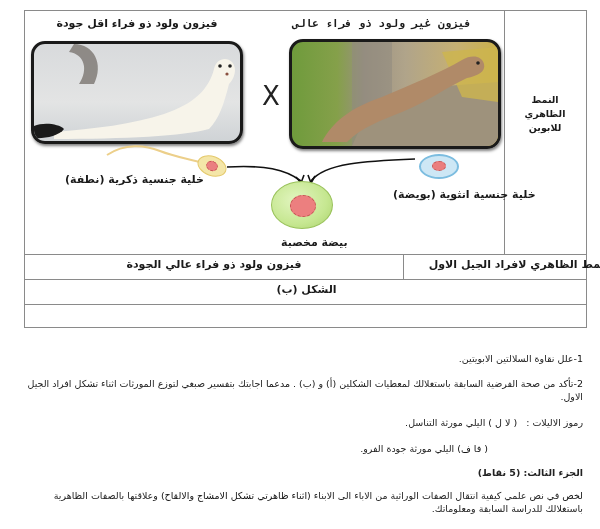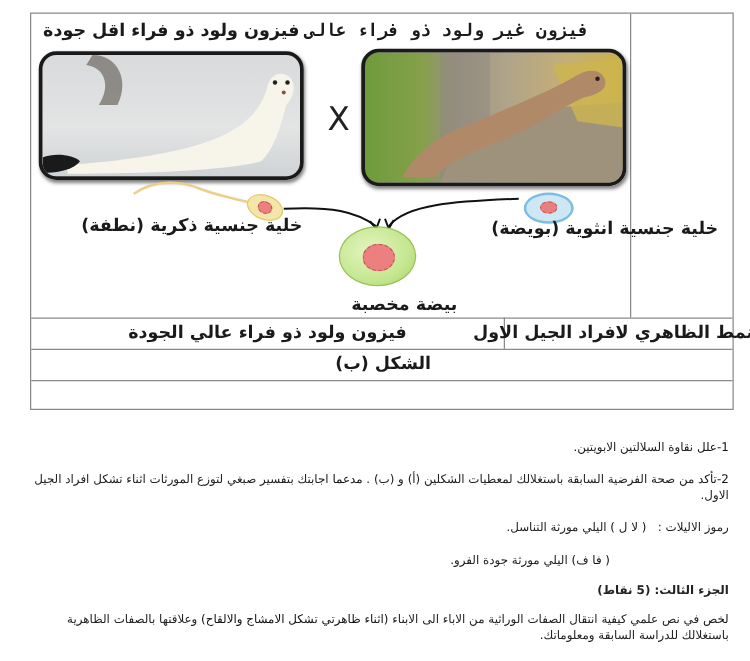--- a/index.html
+++ b/index.html
@@ -3,21 +3,21 @@
 <meta charset="utf-8">
 <style>
   * { box-sizing: border-box; margin: 0; padding: 0; }
   html, body { width: 600px; height: 529px; background: #ffffff; overflow: hidden; }
   body { position: relative; font-family: "DejaVu Sans", "Liberation Sans", sans-serif; color: #1a1a1a; direction: rtl; }
 
   .doc-table { position: absolute; left: 24px; top: 10px; width: 563px; height: 318px; border: 1.5px solid #8a8a8a; }
   .hline { position: absolute; left: 0; right: 0; height: 0; border-top: 1.5px solid #8a8a8a; }
   .vline { position: absolute; width: 0; border-left: 1.5px solid #8a8a8a; }
 
-  .cell-text { position: absolute; font-weight: bold; font-size: 14px; white-space: nowrap; text-align: center; }
+  .cell-text { position: absolute; font-weight: bold; font-size: 11px; white-space: nowrap; text-align: center; }
 
   .photo { position: absolute; border: 3px solid #1a1a1a; border-radius: 14px; overflow: hidden; box-shadow: 1px 2px 3px rgba(0,0,0,0.5); }
   .photo-white { left: 6px; top: 30px; width: 212px; height: 103px; background: linear-gradient(180deg, #d8dadc 0%, #e3e4e4 60%, #cfd3d6 100%); }
   .photo-brown { left: 264px; top: 28px; width: 212px; height: 110px; background: linear-gradient(90deg, #6f9b3c 0%, #85a04a 22%, #9a9080 35%, #b0a48a 55%, #c6b073 80%, #c9b04a 100%); }
 
   .cross { position: absolute; left: 237px; top: 72px; font-size: 26px; color: #222; font-family: "DejaVu Sans", sans-serif; line-height: 1; }
 
   .sperm-head { position: absolute; left: 172px; top: 145px; width: 30px; height: 20px; border-radius: 50%; background: #f4e6a8; border: 1px solid #e4c96b; transform: rotate(20deg); }
   .sperm-nuc { position: absolute; left: 8px; top: 4px; width: 12px; height: 10px; border-radius: 50%; background: #ea8080; border: 1px dashed #c75454; }
   .ovum { position: absolute; left: 394px; top: 143px; width: 40px; height: 25px; border-radius: 50%; background: #cde7f5; border: 2px solid #7cbde0; }
@@ -34,20 +34,24 @@
 
 <div class="doc-table">
 
   <div class="hline" style="top:243px;"></div>
   <div class="hline" style="top:268px;"></div>
   <div class="hline" style="top:293px;"></div>
 
   <div class="vline" style="left:479px; top:0; height:243px;"></div>
   <div class="vline" style="left:378px; top:243px; height:25px;"></div>
 
+  <div class="cell-text" style="right:10px; top:82px; width:62px; white-space:normal; line-height:14px; font-size:9.5px;">
+    <div>النمط الظاهري</div>
+    <div>للابوين</div>
+  </div>
 
   <div class="cell-text" style="left:264px; top:6px; width:212px; text-align:right; padding-right:30px;font-family:Liberation Mono, monospace;">فيزون غير ولود ذو فراء عالى</div>
   <div class="cell-text" style="left:6px; top:6px; width:212px; text-align:center;">فيزون ولود ذو فراء اقل جودة</div>
 
   <div class="photo photo-brown">
     <svg width="206" height="104" viewBox="0 0 206 104">
       <rect x="60" y="0" width="40" height="104" fill="#8f8a80" opacity="0.55"></rect>
       <path d="M60 104 L80 60 L140 45 L206 40 L206 104 Z" fill="#9e927c"></path>
       <path d="M150 10 L206 5 L206 60 L170 55 Z" fill="#cdb54e" opacity="0.8"></path>
       <path d="M30 100 C40 80 60 65 90 55 C120 42 150 30 170 18 C180 12 190 14 192 22 C194 30 185 34 175 36 C155 45 135 60 110 70 C90 78 70 85 55 100 Z" fill="#b08a68"></path>
@@ -82,21 +86,21 @@
     <path d="M71 22 L76 28 L79 20" stroke="#111" stroke-width="1.6" fill="none"></path>
     <path d="M190 4 C140 6 100 8 86 26" stroke="#111" stroke-width="1.6" fill="none"></path>
     <path d="M83 20 L86 28 L90 21" stroke="#111" stroke-width="1.6" fill="none"></path>
   </svg>
 
   <div class="zygote">
     <div class="zygote-nuc"></div>
   </div>
 
   <div class="cell-text" style="left:40px; top:162px;">خلية جنسية ذكرية (نطفة)</div>
-  <div class="cell-text" style="left:368px; top:164px;">خلية جنسية انثوية (بويضة)</div>
+  <div class="cell-text" style="left:368px; top:177px;">خلية جنسية انثوية (بويضة)</div>
   <div class="cell-text" style="left:256px; top:225px;">بيضة مخصبة</div>
 
   <div class="cell-text" style="left:380px; top:247px; width:216px; text-align:right; padding-right:8px;">النمط الظاهري لافراد الجيل الاول</div>
   <div class="cell-text" style="left:0; top:247px; width:378px;">فيزون ولود ذو فراء عالي الجودة</div>
 
   <div class="cell-text" style="left:0; top:272px; width:563px;text-align:center;">الشكل (ب)</div>
 
 </div>
 
 <div class="question" style="top:352px;">

